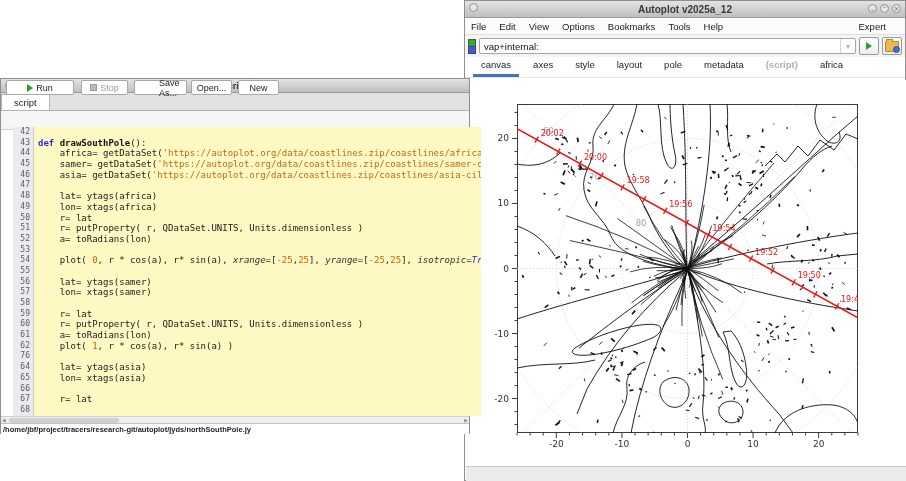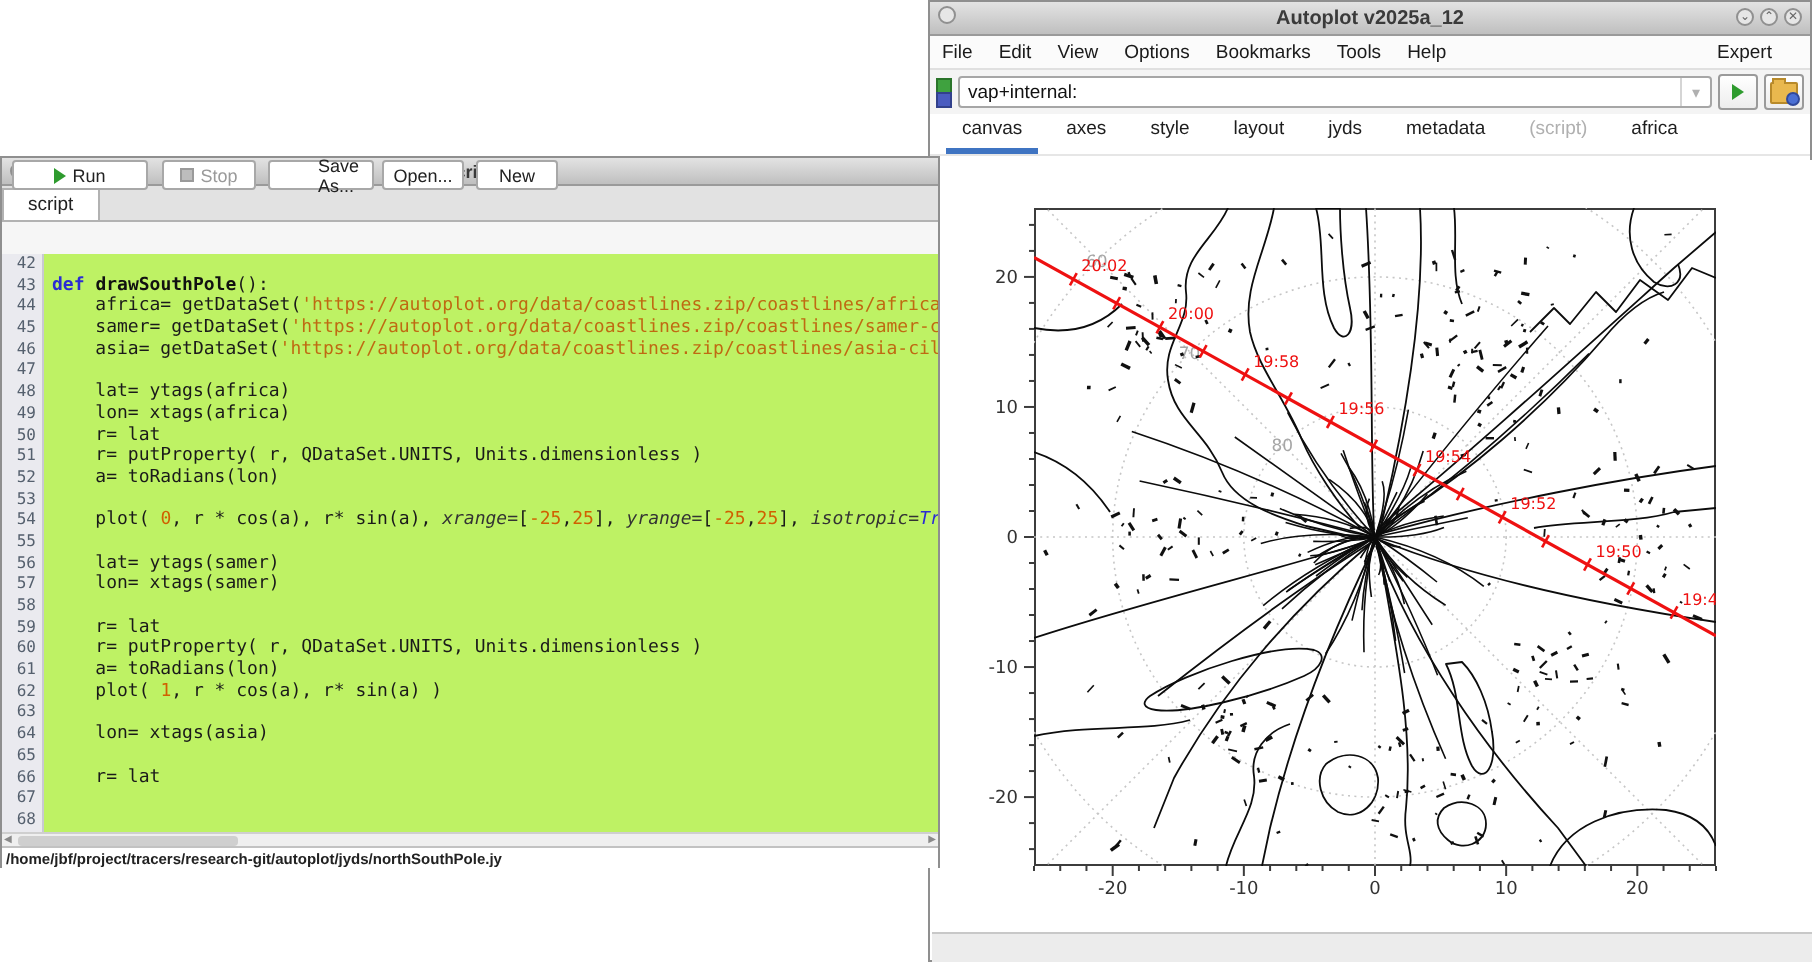--- a/index.html
+++ b/index.html
@@ -19,21 +19,21 @@
   #script-win{left:0;top:78px;width:470px;height:356px;z-index:5;}
   #script-tabs{height:17px;background:#e2e2e2;border-bottom:1px solid #b2b2b2;display:flex;align-items:flex-end;}
   .ed-tab{background:#fff;border:1px solid #b2b2b2;border-bottom:none;height:16px;box-sizing:border-box;
     padding:0 12px;font-size:9.5px;color:#222;display:flex;align-items:center;margin-left:0px;}
   #script-toolbar{height:18px;background:#f6f6f6;border-bottom:1px solid #cfcfcf;display:flex;align-items:center;}
   .tbtn{position:absolute;height:15px;top:1px;background:#fff;border:1px solid #a8a8a8;border-radius:2px;
     font-size:9px;color:#222;display:flex;align-items:center;justify-content:center;gap:3px;box-sizing:border-box;}
   .tbtn.disabled{color:#9a9a9a;}
   .play-tri{width:0;height:0;border-left:6px solid #2e9b2e;border-top:4px solid transparent;border-bottom:4px solid transparent;}
   .stop-sq{width:7px;height:7px;background:#bdbdbd;border:1px solid #9a9a9a;box-sizing:border-box;}
-  #code-area{position:absolute;left:0;top:48px;width:468px;height:289px;overflow:hidden;background:#bef264;display:flex;justify-content:center;}
+  #code-area{position:absolute;left:12px;top:48px;width:468px;height:289px;overflow:hidden;background:#fef9c3;display:flex;justify-content:center;}
   #gutter{width:21px;background:#eaeaef;border-right:1px solid #c9c9d2;box-sizing:border-box;
     font-family:"DejaVu Sans Mono",monospace;font-size:8px;color:#55606e;text-align:right;padding-right:3px;}
   #code-lines{flex:1;font-family:"DejaVu Sans Mono",monospace;font-size:9px;color:#1a1a1a;padding-left:4px;overflow:hidden;}
   .cl,.gl{height:10.7px;line-height:10.7px;white-space:pre;}
   .tok-kw{color:#2b2bd4;font-weight:bold;}
   .tok-fn{font-weight:bold;color:#111;}
   .tok-str{color:#bf6a12;}
   .tok-num{color:#d06000;}
   .tok-com{color:#2f9148;font-style:italic;}
   .tok-it{font-style:italic;color:#333;}
@@ -63,21 +63,21 @@
     display:flex;align-items:center;justify-content:center;height:100%;}
   .addr-btn{width:20px;height:18px;border:1px solid #9a9a9a;border-radius:2px;background:linear-gradient(#ffffff,#ededed);
     display:flex;align-items:center;justify-content:center;box-sizing:border-box;}
   .folder{position:relative;width:12px;height:9px;background:#e9b84e;border:1px solid #b88a2a;border-radius:1px;}
   .folder:before{content:"";position:absolute;left:0;top:-3px;width:5px;height:2px;background:#e9b84e;border:1px solid #b88a2a;border-bottom:none;}
   .folder .dot{position:absolute;right:-2px;bottom:-2px;width:5px;height:5px;background:#4a6fd4;border-radius:50%;border:1px solid #30499c;}
   #ap-tabs{height:21px;display:flex;align-items:flex-end;border-bottom:1px solid #e6e6e6;background:#fff;
     padding-left:8px;box-sizing:border-box;}
   .ap-tab{font-size:9.5px;color:#1d1d1d;padding:3px 8px 4px 8px;margin-right:6px;border-bottom:3px solid transparent;}
   .ap-tab.active{border-bottom:3px solid #3f74c2;}
-  .ap-tab.disabled{color:#b0b0b0;}
+  .ap-tab.disabled{color:#b0b0b0;font-weight:bold;}
   #ap-canvas{position:absolute;left:1px;top:79px;width:440px;height:386px;background:#fff;overflow:hidden;}
   #ap-status{position:absolute;left:1px;top:465px;width:440px;height:15px;background:#ececec;border-top:1px solid #c8c8c8;box-sizing:border-box;}
 </style>
 </head>
 <body>
 
 <div id="stage">
 
   <div class="win" id="ap-win">
     <div class="titlebar" id="ap-title">
@@ -116,21 +116,21 @@
           <span class="folder">
             <span class="dot"></span>
           </span>
         </span>
     </div>
     <div id="ap-tabs">
         <span class="ap-tab active">canvas</span>
         <span class="ap-tab">axes</span>
         <span class="ap-tab">style</span>
         <span class="ap-tab">layout</span>
-        <span class="ap-tab">jyds</span>
+        <span class="ap-tab">pole</span>
         <span class="ap-tab">metadata</span>
         <span class="ap-tab disabled">(script)</span>
         <span class="ap-tab">africa</span>
       </div>
     <div id="ap-canvas"><svg width="440" height="386">
           <defs>
             <clipPath id="pclip">
               <rect x="0" y="0" width="341" height="329"></rect>
             </clipPath>
           </defs>
@@ -681,21 +681,21 @@
           <div class="gl">53</div>
           <div class="gl">54</div>
           <div class="gl">55</div>
           <div class="gl">56</div>
           <div class="gl">57</div>
           <div class="gl">58</div>
           <div class="gl">59</div>
           <div class="gl">60</div>
           <div class="gl">61</div>
           <div class="gl">62</div>
-          <div class="gl">63</div>
+          <div class="gl">76</div>
           <div class="gl">64</div>
           <div class="gl">65</div>
           <div class="gl">66</div>
           <div class="gl">67</div>
           <div class="gl">68</div>
         </div>
       <div id="code-lines">
           <div class="cl">&nbsp;</div>
           <div class="cl"><span class="tok-kw">def</span><span> </span><span class="tok-fn">drawSouthPole</span><span>():</span></div>
           <div class="cl"><span>    africa= getDataSet(</span><span class="tok-str">'https://autoplot.org/data/coastlines.zip/coastlines/africa-cil.txt'</span></div>
@@ -711,20 +711,21 @@
           <div class="cl"><span>    plot( </span><span class="tok-num">0</span><span>, r * cos(a), r* sin(a), </span><span class="tok-it">xrange=</span><span>[</span><span class="tok-num">-25</span><span>,</span><span class="tok-num">25</span><span>], </span><span class="tok-it">yrange=</span><span>[</span><span class="tok-num">-25</span><span>,</span><span class="tok-num">25</span><span>], </span><span class="tok-it">isotropic=</span><span class="tok-kwi">True</span></div>
           <div class="cl">&nbsp;</div>
           <div class="cl"><span>    lat= ytags(samer)</span></div>
           <div class="cl"><span>    lon= xtags(samer)</span></div>
           <div class="cl">&nbsp;</div>
           <div class="cl"><span>    r= lat</span></div>
           <div class="cl"><span>    r= putProperty( r, QDataSet.UNITS, Units.dimensionless )</span></div>
           <div class="cl"><span>    a= toRadians(lon)</span></div>
           <div class="cl"><span>    plot( </span><span class="tok-num">1</span><span>, r * cos(a), r* sin(a) )</span></div>
           <div class="cl">&nbsp;</div>
+          <div class="cl"><span>    lat= ytags(asia)</span></div>
           <div class="cl"><span>    lon= xtags(asia)</span></div>
           <div class="cl">&nbsp;</div>
           <div class="cl"><span>    r= lat</span></div>
         </div>
     </div>
     <div id="hscroll">
       <span class="scr-arrow" style="left:1px;">◀</span>
       <span id="hthumb"></span>
       <span class="scr-arrow" style="right:1px;">▶</span>
     </div>

